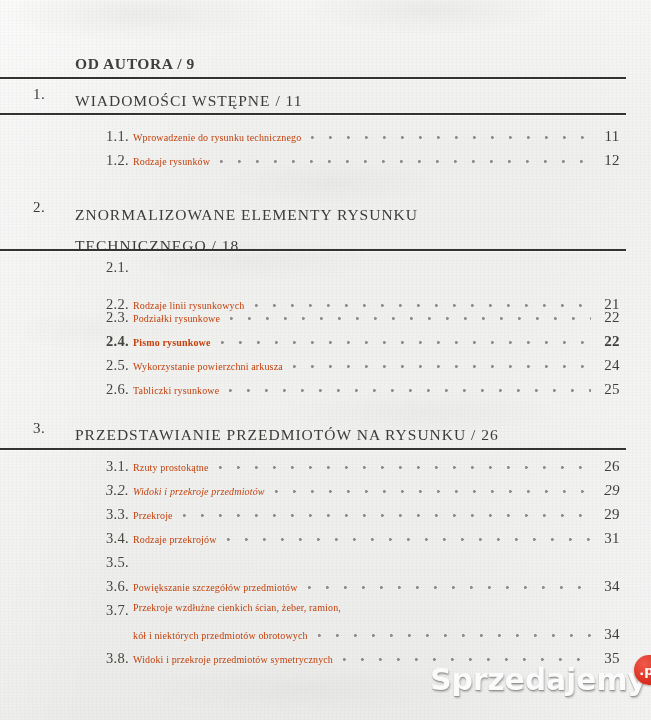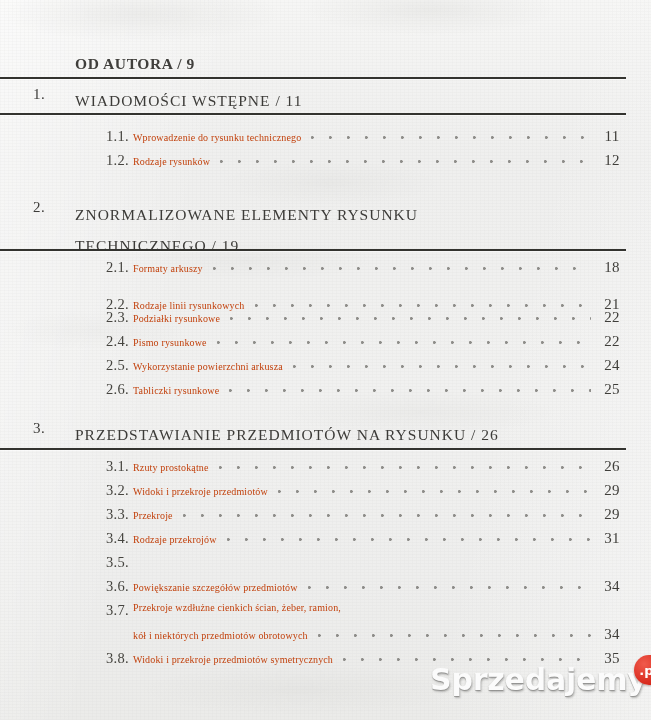--- a/index.html
+++ b/index.html
@@ -229,54 +229,49 @@
       <span class="etitle">Rodzaje rysunków</span>
       <span class="leader"></span>
       <span class="pageno">12</span>
     </span>
   </div>
 
   <div class="chapter" style="top:199px;">
     <span class="num">2.</span>
     <span class="ctitle" style="line-height:31px;">
       <span>ZNORMALIZOWANE ELEMENTY RYSUNKU</span><br>
-      <span>TECHNICZNEGO / 19</span>
+      <span>TECHNICZNEGO / 18</span>
     </span>
   </div>
 
   <div class="rule" style="top:249px; width:626px;"></div>
 
   <div class="entry" style="top:259px;">
     <span class="num">2.1.</span>
-    <span class="title-wrap">
-      <span class="etitle">Formaty arkuszy</span>
-      <span class="leader"></span>
-      <span class="pageno">18</span>
-    </span>
   </div>
 
   <div class="entry" style="top:296px;">
     <span class="num">2.2.</span>
     <span class="title-wrap">
       <span class="etitle">Rodzaje linii rysunkowych</span>
       <span class="leader"></span>
       <span class="pageno">21</span>
     </span>
   </div>
 
   <div class="entry" style="top:309px;">
     <span class="num">2.3.</span>
     <span class="title-wrap">
       <span class="etitle">Podziałki rysunkowe</span>
       <span class="leader"></span>
       <span class="pageno">22</span>
     </span>
   </div>
 
-  <div class="entry" style="top:333px;">
+  <div class="entry" style="top:333px;font-weight:bold;">
     <span class="num">2.4.</span>
     <span class="title-wrap">
       <span class="etitle">Pismo rysunkowe</span>
       <span class="leader"></span>
       <span class="pageno">22</span>
     </span>
   </div>
 
   <div class="entry" style="top:357px;">
     <span class="num">2.5.</span>
@@ -305,21 +300,21 @@
 
   <div class="entry" style="top:458px;">
     <span class="num">3.1.</span>
     <span class="title-wrap">
       <span class="etitle">Rzuty prostokątne</span>
       <span class="leader"></span>
       <span class="pageno">26</span>
     </span>
   </div>
 
-  <div class="entry" style="top:482px;">
+  <div class="entry" style="top:482px;font-style:italic;">
     <span class="num">3.2.</span>
     <span class="title-wrap">
       <span class="etitle">Widoki i przekroje przedmiotów</span>
       <span class="leader"></span>
       <span class="pageno">29</span>
     </span>
   </div>
 
   <div class="entry" style="top:506px;">
     <span class="num">3.3.</span>

